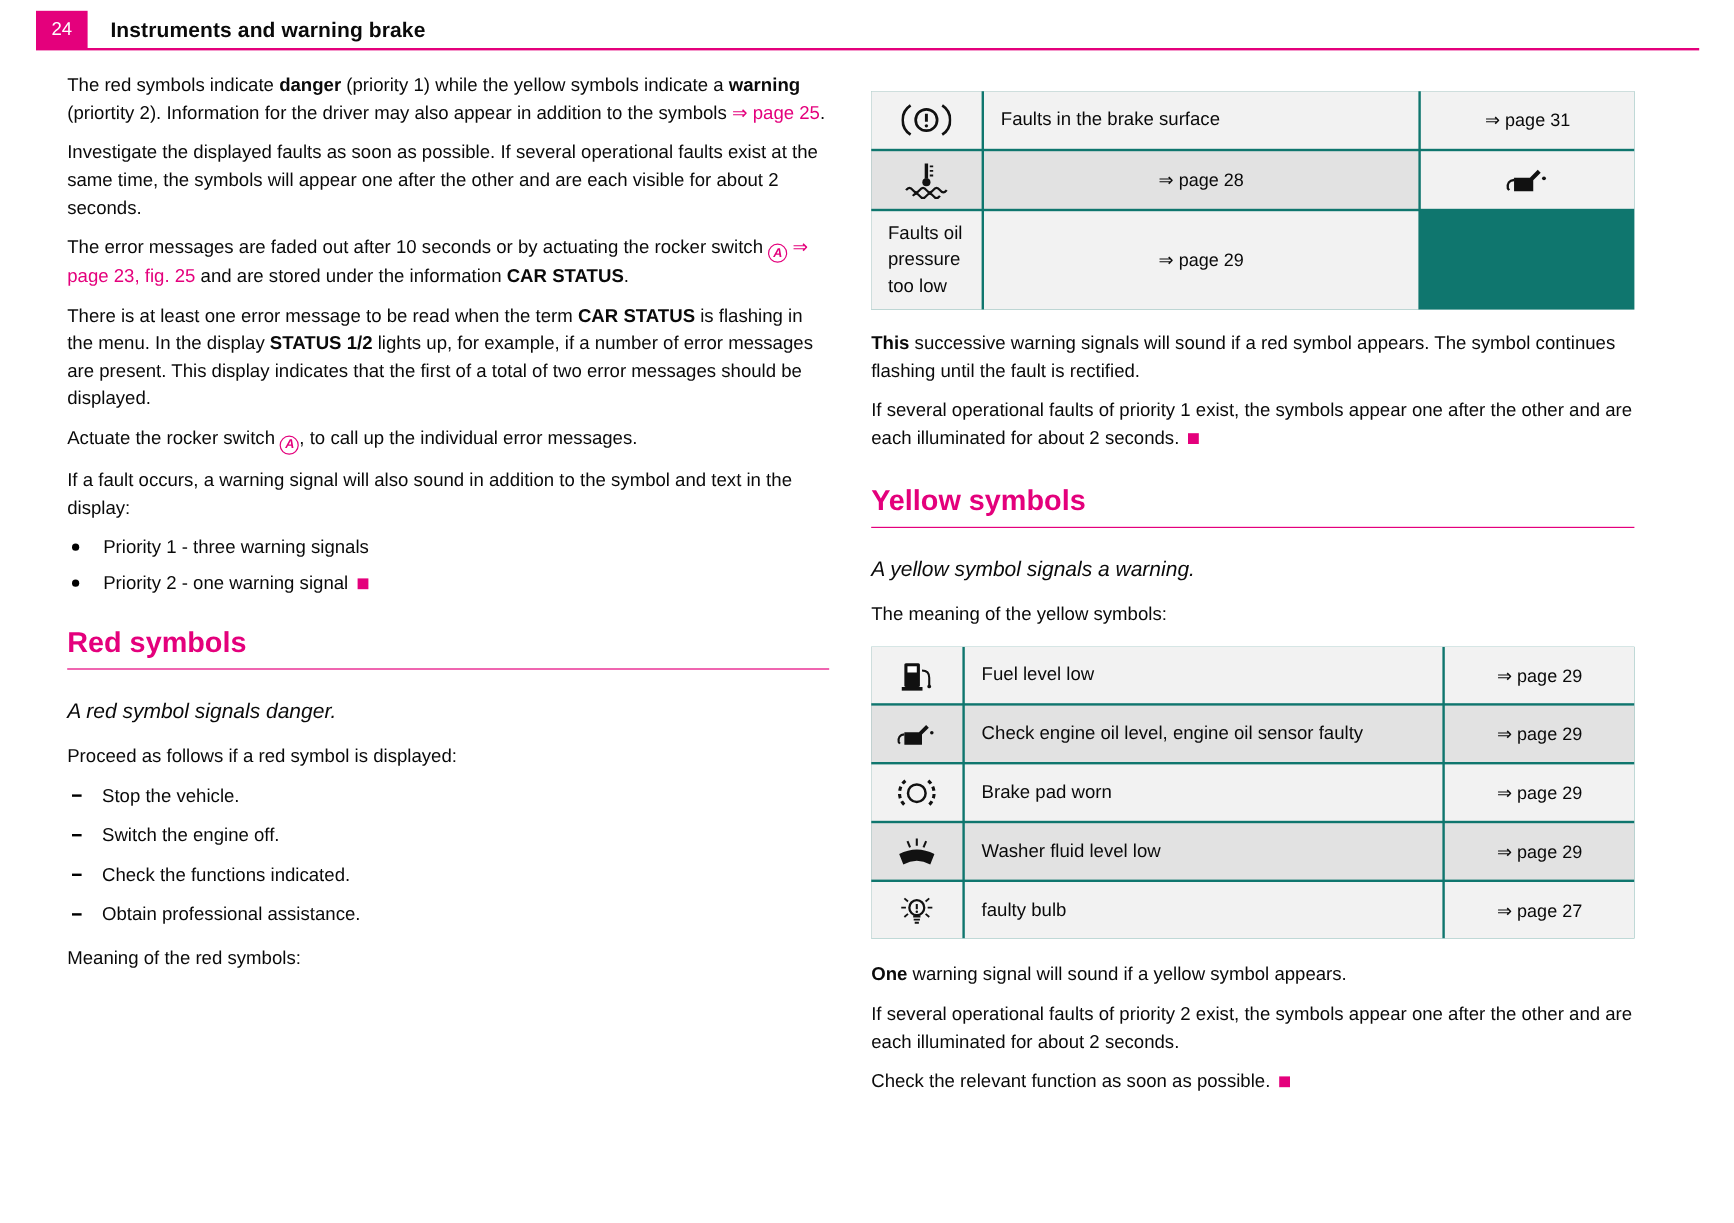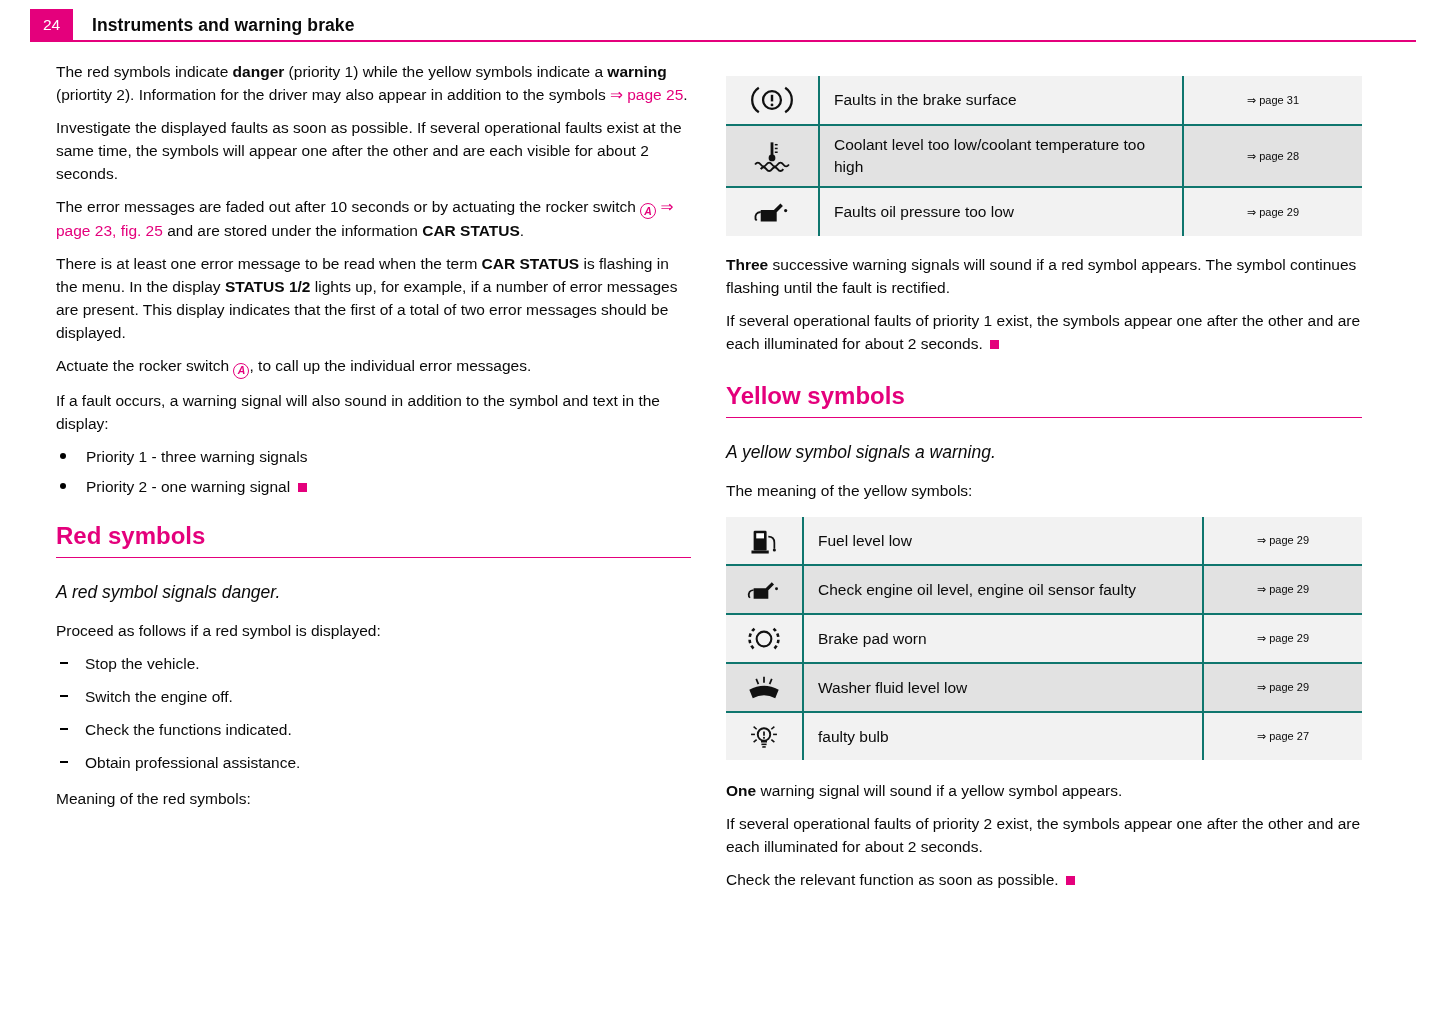--- a/index.html
+++ b/index.html
@@ -53,21 +53,21 @@
   
   .sym-table{display:grid;gap:2px;background:#0f766e;}
   .red-table{grid-template-columns:92px 1fr 178px;margin:16px 0 17px;}
   .yellow-table{grid-template-columns:76px 1fr 158px;margin:15px 0 19px;}
   .cell{display:flex;align-items:center;min-height:48px;}
   .yellow-table .cell{min-height:47px;}
   .shade-a{background:var(--row-a);}
   .shade-b{background:var(--row-b);}
   .icon-cell{justify-content:center;}
   .label-cell{padding:8px 14px;font-size:15.5px;line-height:22px;}
-  .ref-cell{justify-content:center;font-size:11px;}
+  .ref-cell{justify-content:center;font-size:15px;}
 
   .sym-svg{display:block;}
   .hidden-defs{position:absolute;width:0;height:0;overflow:hidden;}
 </style>
 </head>
 <body>
 
 <svg class="hidden-defs" aria-hidden="true">
   <symbol id="sym-brake" viewBox="0 0 44 34">
     <path d="M8 4 A15.5 15.5 0 0 0 8 30" fill="none" stroke="#111" stroke-width="2.4"></path>
@@ -179,33 +179,32 @@
         </svg>
     </div>
     <div class="cell label-cell shade-a">Faults in the brake surface</div>
     <div class="cell ref-cell shade-a">⇒ page 31</div>
 
     <div class="cell icon-cell shade-b">
       <svg class="sym-svg" width="42" height="32">
           <use href="#sym-coolant"></use>
         </svg>
     </div>
-    <div class="cell label-cell shade-b">Coolant level too low/coolant temperature too high</div>
     <div class="cell ref-cell shade-b">⇒ page 28</div>
 
     <div class="cell icon-cell shade-a">
       <svg class="sym-svg" width="42" height="32">
           <use href="#sym-oil"></use>
         </svg>
     </div>
     <div class="cell label-cell shade-a">Faults oil pressure too low</div>
     <div class="cell ref-cell shade-a">⇒ page 29</div>
   </div>
 
-  <p class="body"><span class="b">Three</span><span> successive warning signals will sound if a red symbol appears. The symbol continues flashing until the fault is rectified.</span></p>
+  <p class="body"><span class="b">This</span><span> successive warning signals will sound if a red symbol appears. The symbol continues flashing until the fault is rectified.</span></p>
   <p class="body"><span>If several operational faults of priority 1 exist, the symbols appear one after the other and are each illuminated for about 2 seconds. </span><span class="end-square"></span></p>
 
   <h2 class="section-heading mt-lg">Yellow symbols</h2>
   <p class="sub-heading">A yellow symbol signals a warning.</p>
   <p class="body">The meaning of the yellow symbols:</p>
 
   <div class="sym-table yellow-table">
     <div class="cell icon-cell shade-a">
       <svg class="sym-svg" width="38" height="30">
           <use href="#sym-fuel"></use>

